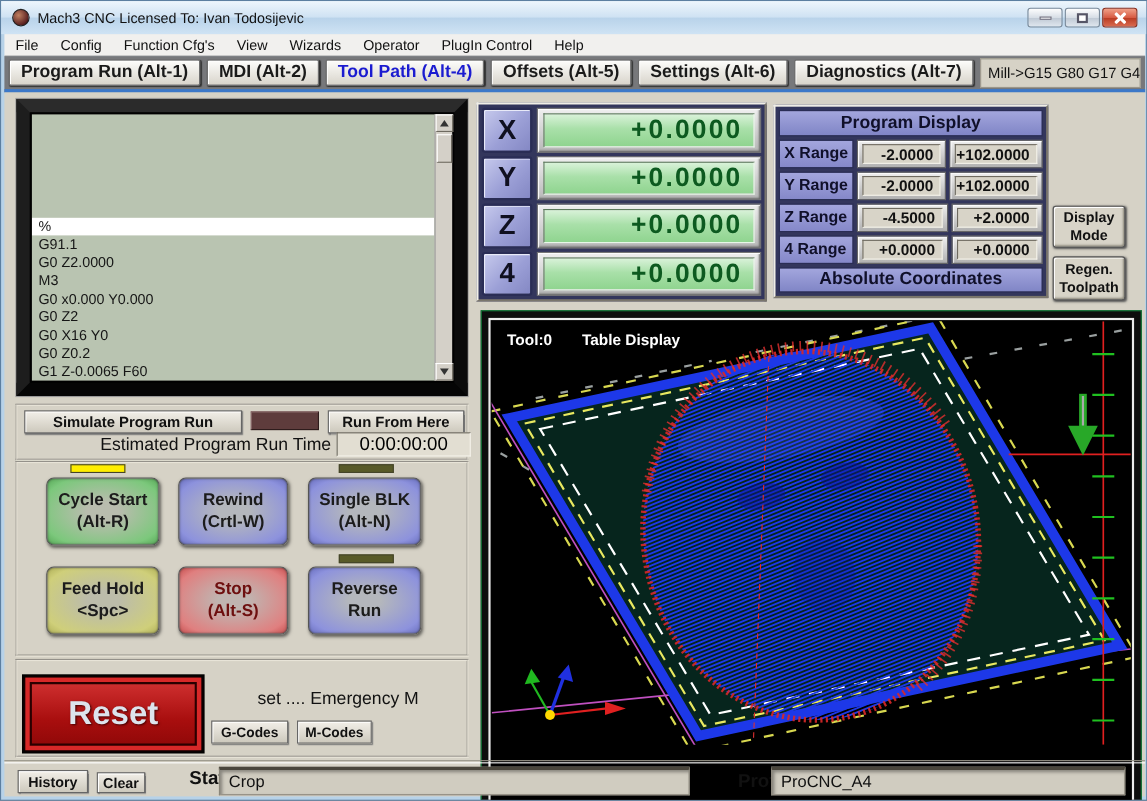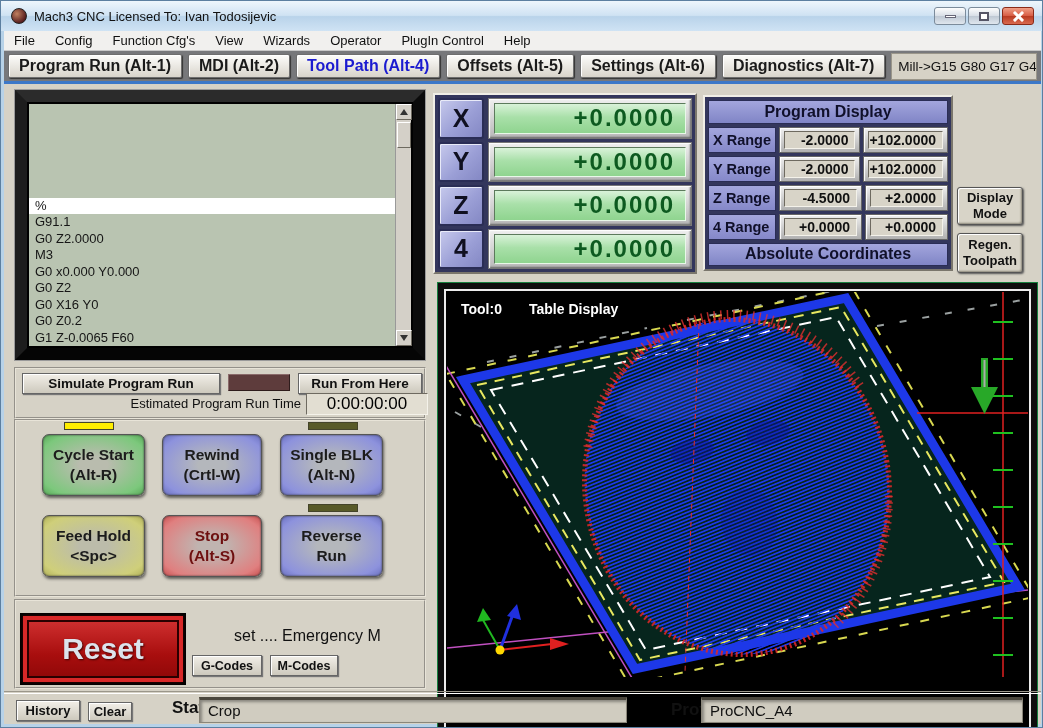--- a/index.html
+++ b/index.html
@@ -94,21 +94,21 @@
   .tp-mid{width:100%;height:100%;border:2px solid #ececec;background:#000;padding:1px;}
   svg{display:block;}
   
   .run-strip{position:absolute;left:13px;top:366px;width:412px;height:52px;background:#d6d2c6;
     border:2px groove #e8e4d8;}
   .beige-btn{background:linear-gradient(#f2efe8,#cdc9bd);border:1px solid #666;
     box-shadow:inset 1px 1px 0 #fff,1px 1px 1px #777;
     display:flex;align-items:center;justify-content:center;font-size:13.5px;font-weight:bold;color:#111;}
   .maroon-ind{position:absolute;left:212px;top:5px;width:62px;height:17px;background:#5e3c3c;
     border:1px solid;border-color:#8a6a6a #2e1c1c #2e1c1c #8a6a6a;}
-  .est-label{position:absolute;left:0px;top:27px;width:285px;text-align:right;font-size:13px;color:#111;}
+  .est-label{position:absolute;left:0px;top:27px;width:285px;text-align:right;font-size:16px;color:#111;}
   .est-value{position:absolute;left:290px;top:24px;width:122px;height:22px;background:#e2ded2;
     border:1px solid;border-color:#6e6a60 #f4f2ea #f4f2ea #6e6a60;
     display:flex;align-items:center;justify-content:center;font-size:17px;color:#000;}
   
   .cluster{position:absolute;left:13px;top:418px;width:412px;height:178px;background:#d6d2c6;border:2px groove #e8e4d8;}
   .led{position:absolute;height:8px;border:1px solid #44442a;}
   .led.on{background:#ffee00;}
   .led.off{background:#585a28;}
   .round-btn{position:absolute;width:103px;height:62px;border-radius:7px;border:1px solid #555;
     box-shadow:1px 2px 3px rgba(0,0,0,.55),inset 0 0 2px #333;

